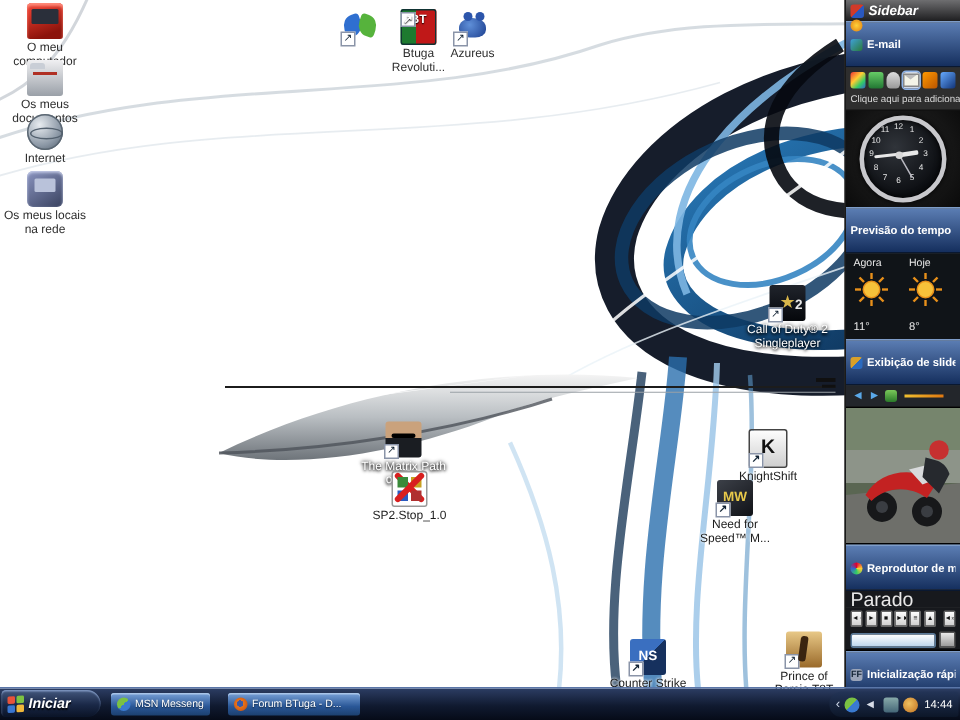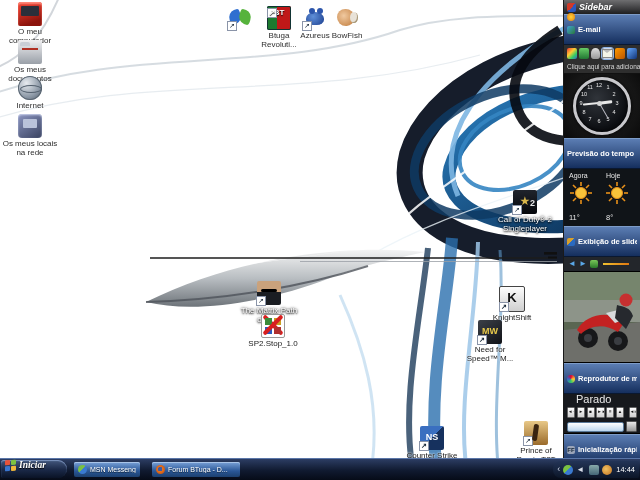--- a/index.html
+++ b/index.html
@@ -91,37 +91,37 @@
   .hand.s{width:.8px;height:18px;top:5px;background:#b8b8c0;transform:rotate(150deg);}
   .cap{position:absolute;left:20.5px;top:20.5px;width:5px;height:5px;border-radius:50%;background:#d8d8d8;}
   .weather{height:57px;background:#101418;flex:0 0 auto;color:#e8e8e8;font-size:7px;position:relative;}
   .weather .wl{position:absolute;top:3px;}  .weather .wt{position:absolute;top:44px;font-size:7.5px;}
   .sun{position:absolute;top:13px;}
   .slide-ctl{height:14px;background:#23262b;display:flex;align-items:center;gap:3px;padding:0 4px;flex:0 0 auto;}
   .arrowbtn{color:#5aa8e8;font-size:8px;line-height:10px;cursor:pointer;}
   .refbtn{width:8px;height:8px;background:linear-gradient(#7ac85a,#2a7a2a);border-radius:2px;cursor:pointer;}
   .ybar{width:26px;height:2px;background:linear-gradient(90deg,#f0c030,#e07810);margin-left:2px;}
   .photo{height:90px;flex:0 0 auto;overflow:hidden;border-top:1px solid #000;border-bottom:1px solid #000;}
-  .media-status{height:11px;color:#e8e8e8;font-size:11px;line-height:11px;padding:0 12px;background:#17191d;flex:0 0 auto;}
+  .media-status{height:11px;color:#e8e8e8;font-size:13px;line-height:11px;padding:0 3px;background:#17191d;flex:0 0 auto;}
   .media-btns{height:15px;background:#17191d;display:flex;align-items:center;gap:1.5px;padding:0 3px;flex:0 0 auto;}
   .mbtn{width:9px;height:9px;background:linear-gradient(#fdfdfd,#cfcfcf);border:1px solid #666;border-radius:1px;
         font-size:4.5px;line-height:8px;text-align:center;color:#111;cursor:pointer;overflow:hidden;}
   .mbtn.vol{margin-left:3px;}
   .seek-row{height:13px;background:#17191d;display:flex;align-items:center;gap:2px;padding:0 3px;flex:0 0 auto;border-bottom:1px solid #000;}
   .seek{flex:1;height:8px;background:linear-gradient(#ffffff,#bcd6ee);border:1px solid #5a7a9a;border-radius:2px;cursor:pointer;}
   .seekbtn{width:9px;height:9px;background:linear-gradient(#e8e8e8,#9a9a9a);border:1px solid #555;border-radius:1px;cursor:pointer;}
   .ql-icons{height:16px;background:#2e2e2e;display:flex;align-items:center;gap:2.5px;padding:0 4px;flex:0 0 auto;border-bottom:1px solid #111;}
   .qico{width:11px;height:11px;border-radius:2px;cursor:pointer;}
   .sb-fill{flex:1;background:linear-gradient(90deg,#4a4a4a,#3a3a3a 30%,#333);}
   
   #taskbar{position:absolute;left:0;bottom:0;width:640px;height:21px;
            background:linear-gradient(#2c3d63,#101a30 55%,#060b18);border-top:1px solid #5a76a8;}
   #startbtn{position:absolute;left:1px;top:1px;width:62px;height:18px;border-radius:3px 9px 9px 3px;
             background:linear-gradient(#44587e,#1a2847 55%,#0a1326);box-shadow:inset 0 1px 1px #7e96c0;
-            display:flex;align-items:flex-start;gap:3px;padding-left:4px;cursor:pointer;font-family:Liberation Serif, serif;}
+            display:flex;align-items:center;gap:3px;padding-left:4px;cursor:pointer;}
   #startbtn .t{color:#fff;font-size:9.5px;font-weight:bold;font-style:italic;text-shadow:0 1px 1px #000;}
   .flag{width:11px;height:11px;display:grid;grid-template-columns:5px 5px;grid-gap:1px;transform:skewY(-4deg);}
   .flag i{background:#6abf4b;border-radius:1px;} .flag i:nth-child(1){background:#e8533a;}
   .flag i:nth-child(2){background:#7dc242;} .flag i:nth-child(3){background:#3a76d0;} .flag i:nth-child(4){background:#f0b73a;}
   .taskbtn{position:absolute;top:3px;height:15px;border-radius:2px;background:linear-gradient(#7aa2d8,#2a5797 60%,#1c406f);
            box-shadow:inset 0 1px 0 #a8c4e8;display:flex;align-items:center;gap:3px;padding:0 4px;cursor:pointer;overflow:hidden;}
   .taskbtn .t{color:#fff;font-size:7px;white-space:nowrap;overflow:hidden;text-shadow:0 1px 1px #123;}
   .tico{width:9px;height:9px;border-radius:2px;flex:0 0 auto;}
   .tico.msn{background:linear-gradient(135deg,#7ac143 50%,#3a7ad0 50%);border-radius:50%;}
   .tico.ff{background:radial-gradient(circle at 45% 45%,#3a5aa8 30%,#e8721c 32%,#b84a10);border-radius:50%;}
@@ -206,24 +206,20 @@
         <span class="sc">↗</span>
       </div>
     <div class="lbl">Btuga Revoluti...</div>
   </div>
   <div class="di" style="left:290px;top:6px;width:50px">
     <div class="ic i-azureus">
         <span class="sc">↗</span>
       </div>
     <div class="lbl">Azureus</div>
   </div>
-  <div class="di" style="left:322px;top:6px;width:50px">
-    <div class="ic i-bowfish"></div>
-    <div class="lbl">BowFish</div>
-  </div>
 
   <div class="di white" style="left:495px;top:190px">
     <div class="ic i-cod2"><span>★</span><b>2</b><span class="sc">↗</span></div>
     <div class="lbl">Call of Duty® 2 Singleplayer</div>
   </div>
   <div class="di white" style="left:239px;top:281px">
     <div class="ic i-matrix">
         <span class="sc">↗</span>
       </div>
     <div class="lbl">The Matrix Path of Neo</div>

